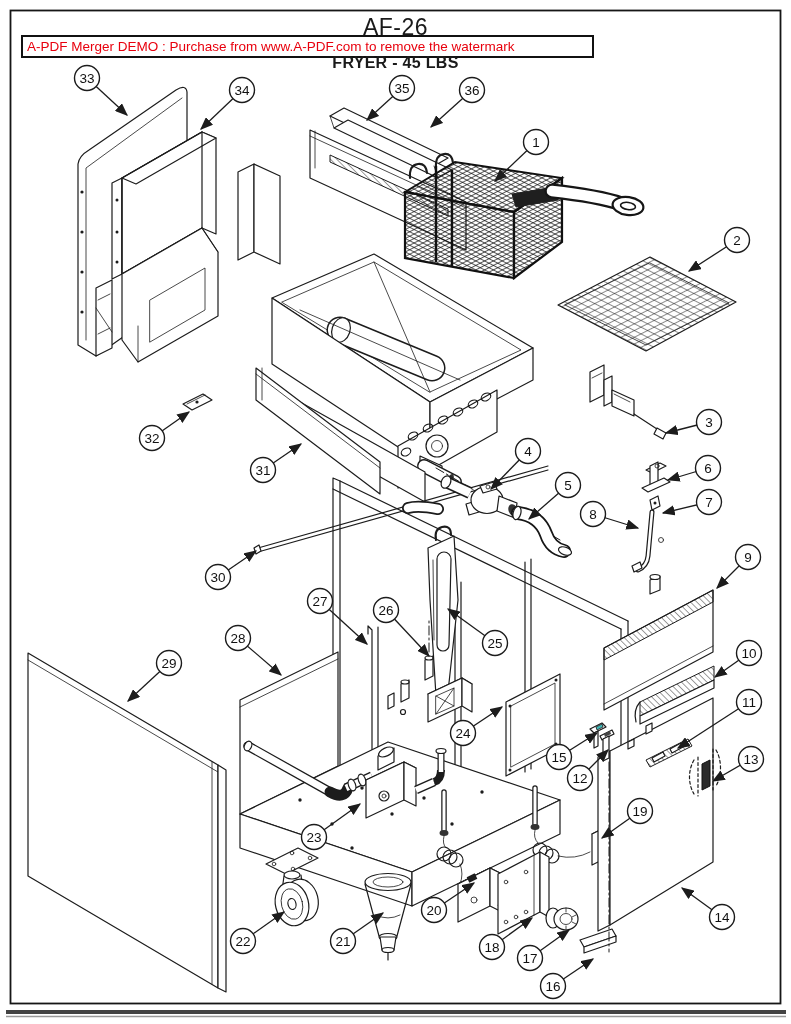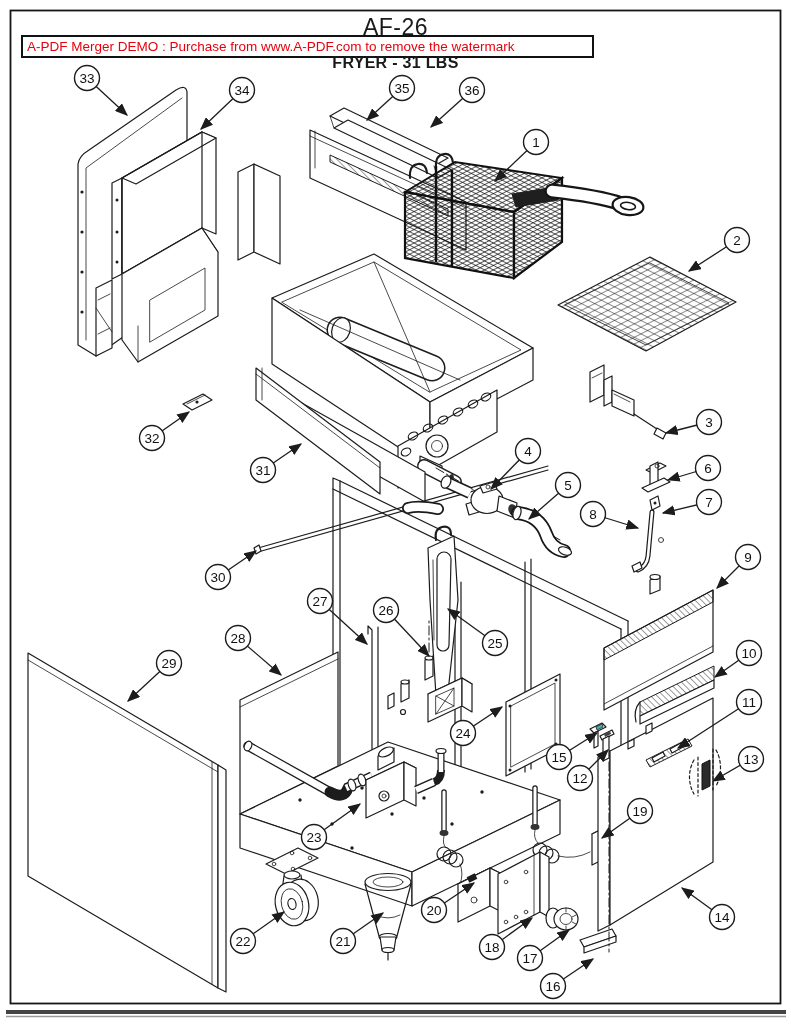--- a/index.html
+++ b/index.html
@@ -603,15 +603,15 @@
         <g>
           <line x1="472" y1="90" x2="431" y2="127" stroke="#1c1c1c" stroke-width="1.3" marker-end="url(#arr)"></line>
           <circle cx="472" cy="90" r="12.5" fill="#fff" stroke="#1c1c1c" stroke-width="1.4"></circle>
           <text x="472" y="94.8" text-anchor="middle" class="callout-num">36</text>
         </g>
       </g>
 </svg>
 
 <div class="page-title">AF-26</div>
 <div class="wm"><span>A-PDF Merger DEMO : Purchase from www.A-PDF.com to remove the watermark</span></div>
-<div class="page-subtitle">FRYER - 31 LBS</div>
+<div class="page-subtitle">FRYER - 45 LBS</div>
 
 </div>
 
 </body></html>

